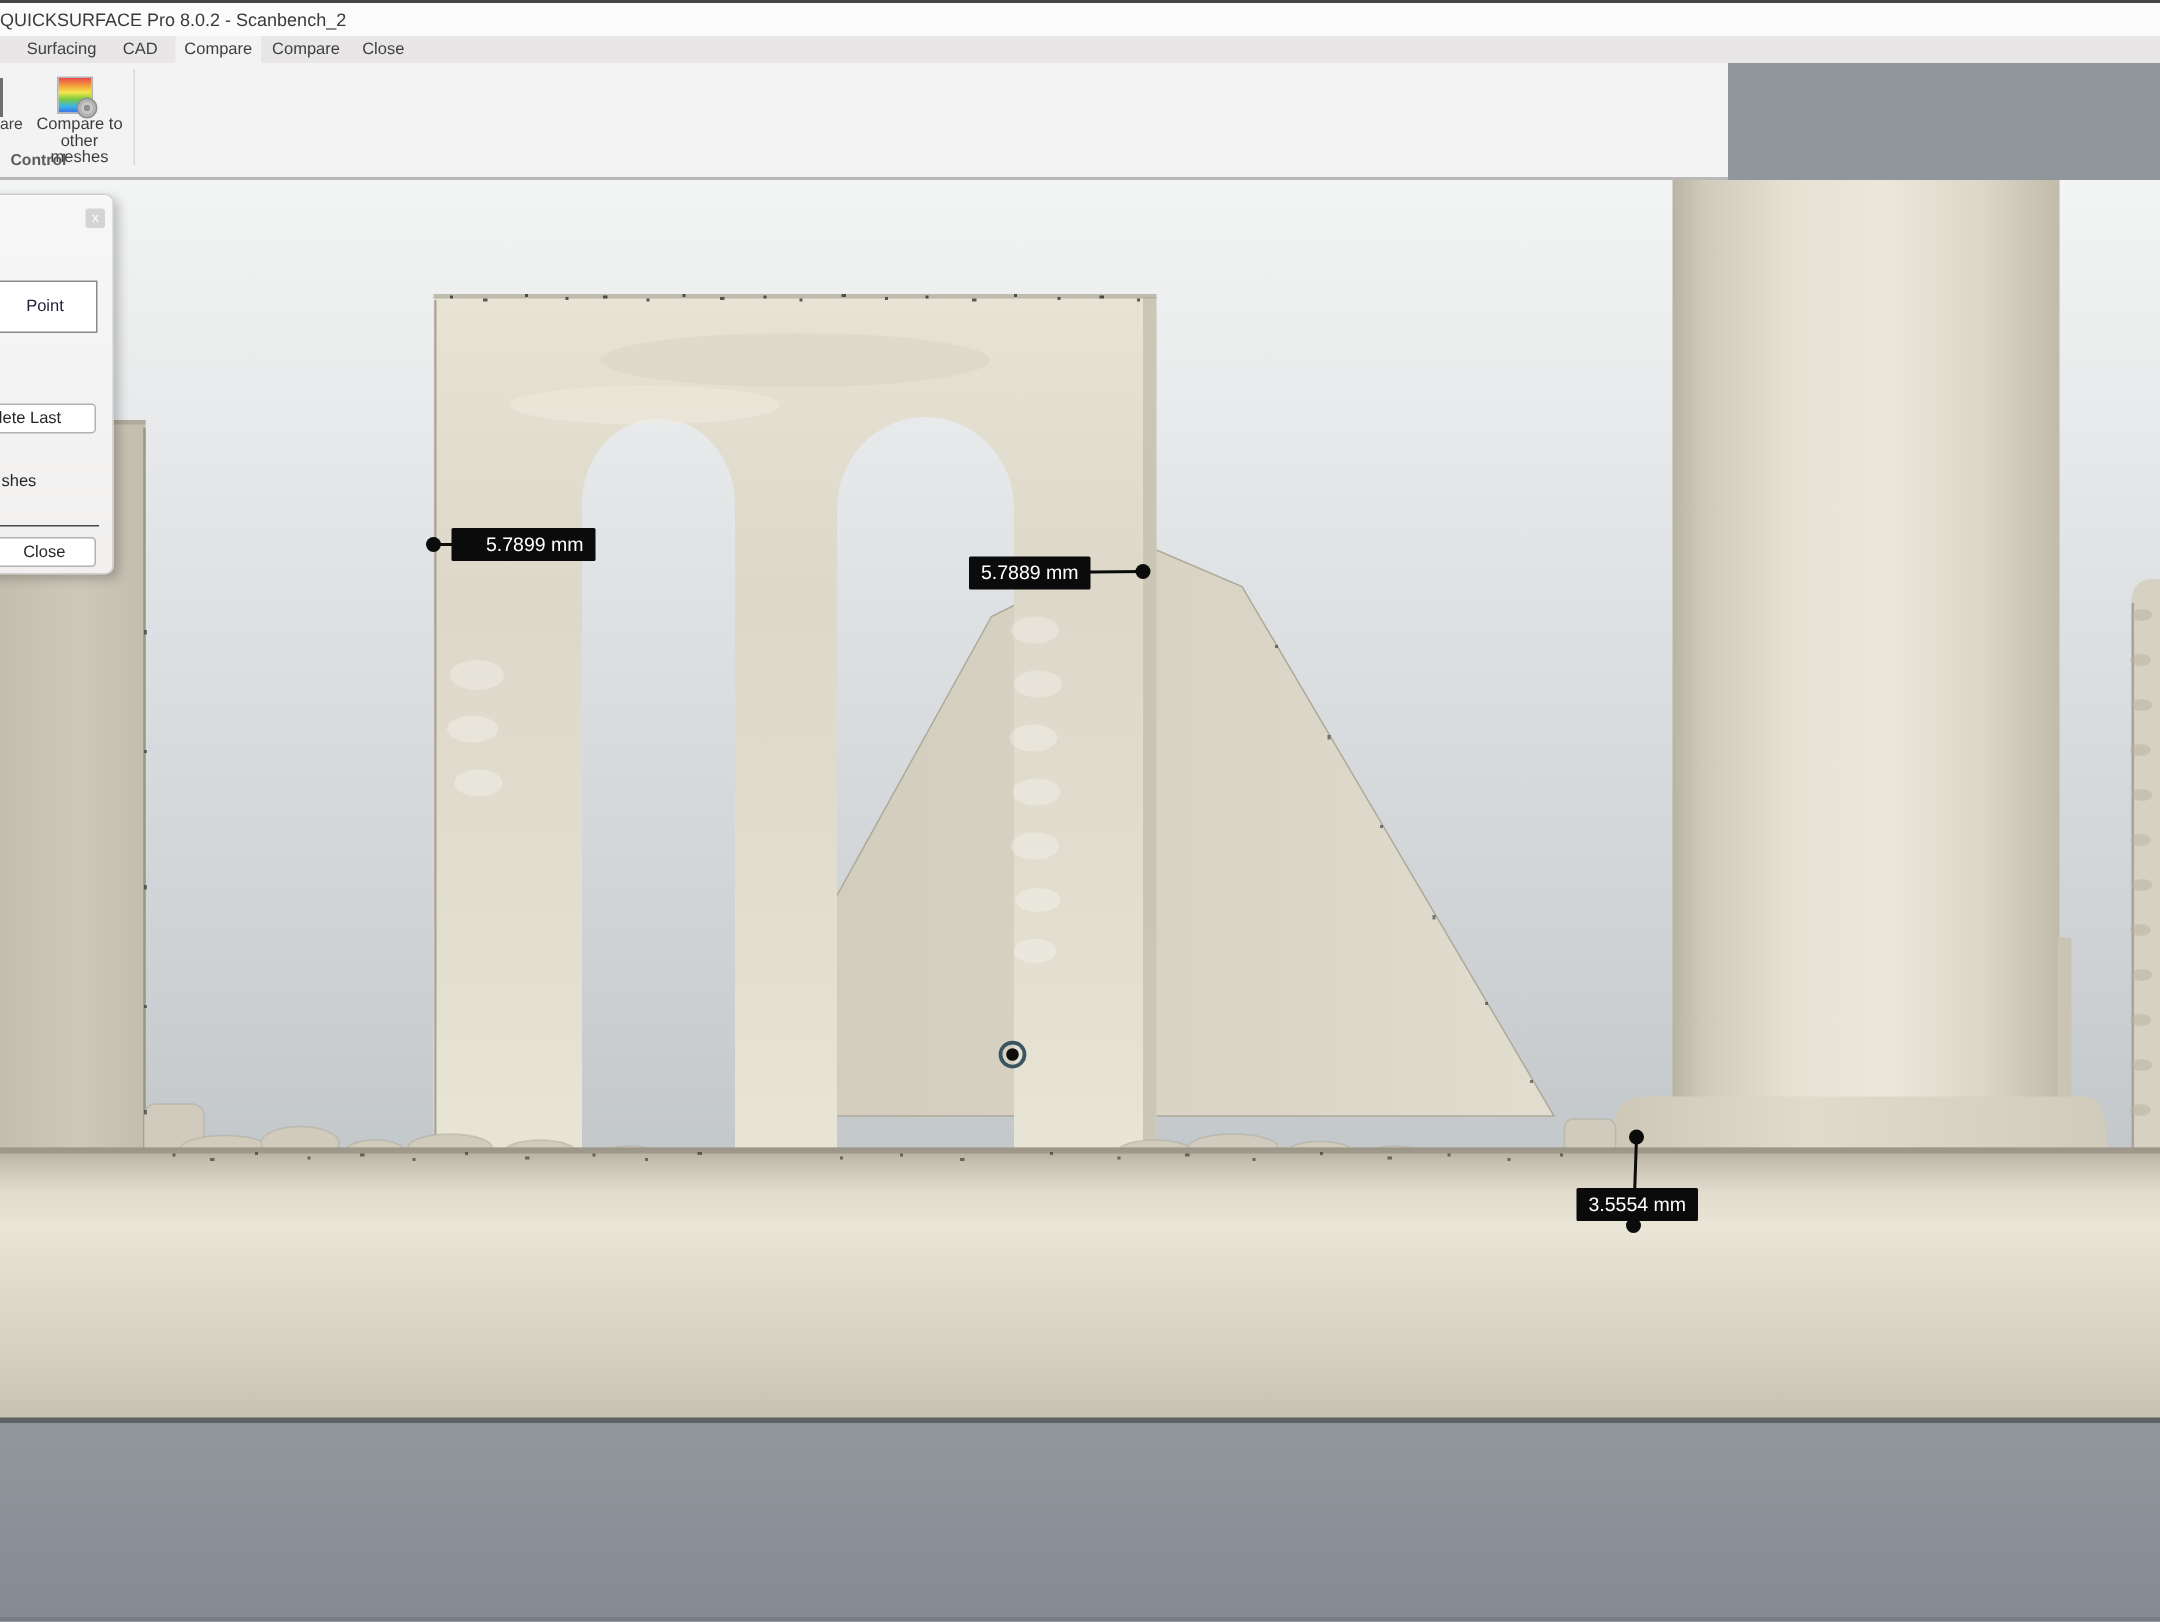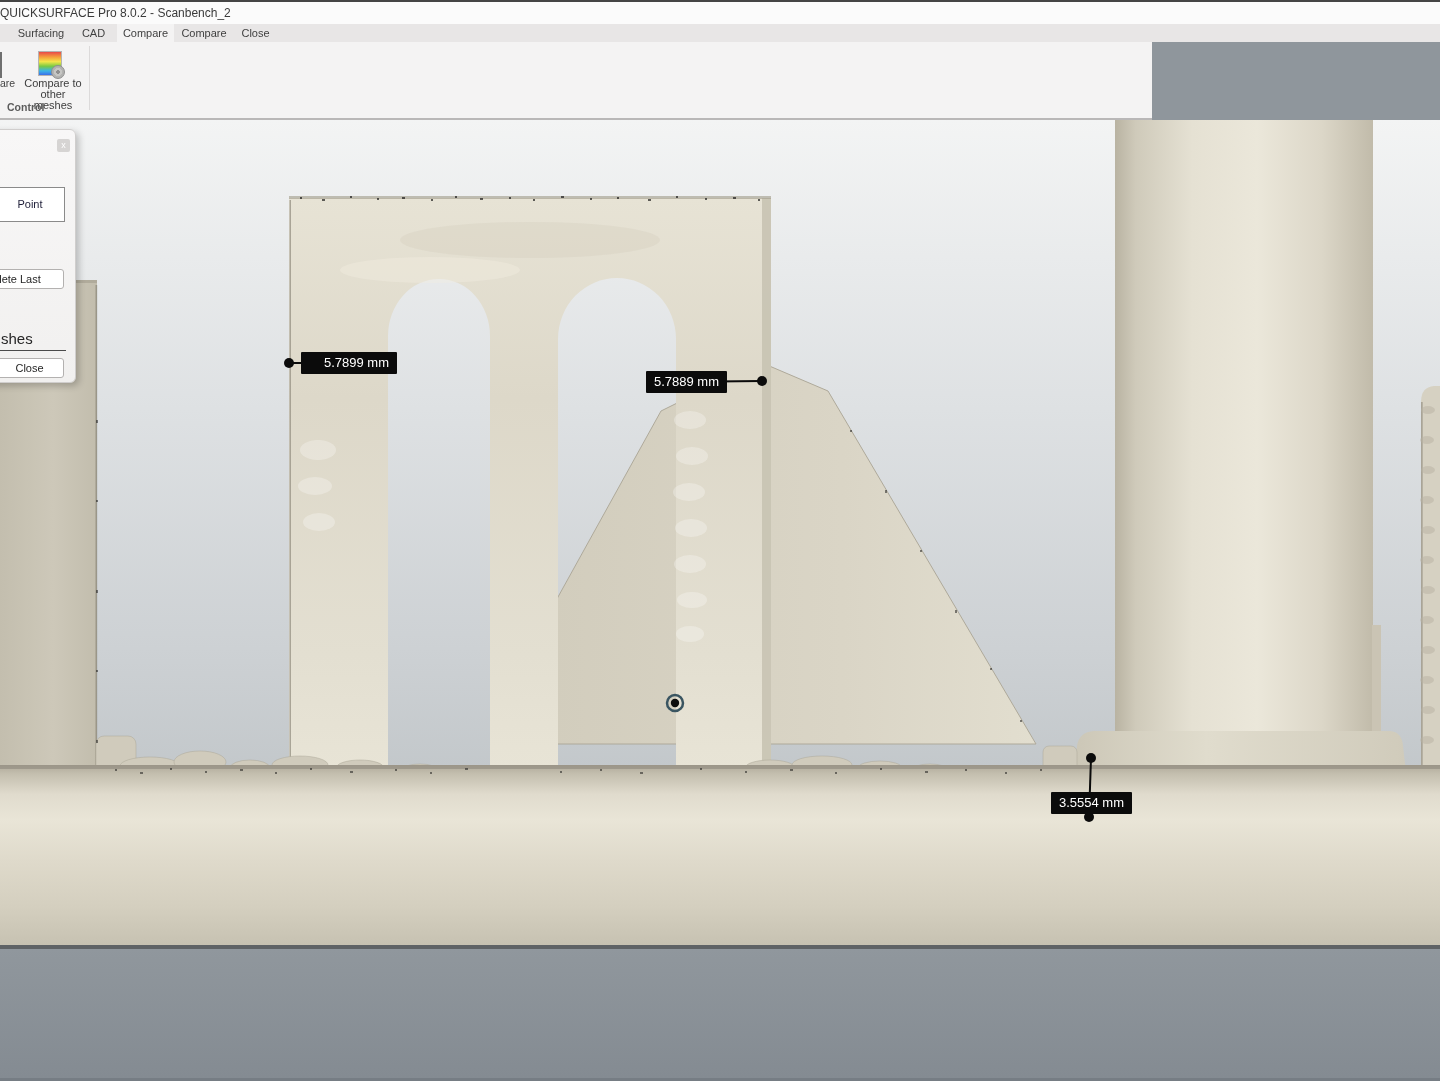--- a/index.html
+++ b/index.html
@@ -36,21 +36,21 @@
     background:linear-gradient(#f8f7f7,#f1f0ef);border:1px solid #d0cecd;border-radius:6px;
     box-shadow:3px 3px 7px rgba(0,0,0,.22);}
   #dlg-close{position:absolute;left:206px;top:9px;width:13px;height:13px;background:#d6d4d3;
     color:#ffffff;font-size:9px;line-height:13px;text-align:center;border-radius:2px;cursor:default;}
   .dlg-btn{position:absolute;background:#ffffff;font-size:11px;color:#262626;text-align:center;
     box-sizing:border-box;cursor:default;}
   #btn-point{left:144px;top:57px;width:70px;height:35px;border:1px solid #8a8a8a;
     line-height:33px;color:#1e1e38;}
   #btn-delete{left:125px;top:139px;width:88px;height:20px;border:1px solid #b3b1b0;
     border-radius:3px;line-height:18px;}
-  #lbl-meshes{position:absolute;left:150px;top:185px;font-size:15px;color:#262626;margin-top:15px;}
+  #lbl-meshes{position:absolute;left:150px;top:185px;font-size:11px;color:#262626;}
   #dlg-sep{position:absolute;left:138px;top:220px;width:77px;height:1px;background:#4a4a4a;}
   #btn-close{left:144px;top:228px;width:69px;height:20px;border:1px solid #b3b1b0;
     border-radius:3px;line-height:18px;}
 </style>
 </head>
 <body>
 
 <div id="titlebar">
   <div id="title-text">QUICKSURFACE Pro 8.0.2 - Scanbench_2</div>
 </div>

